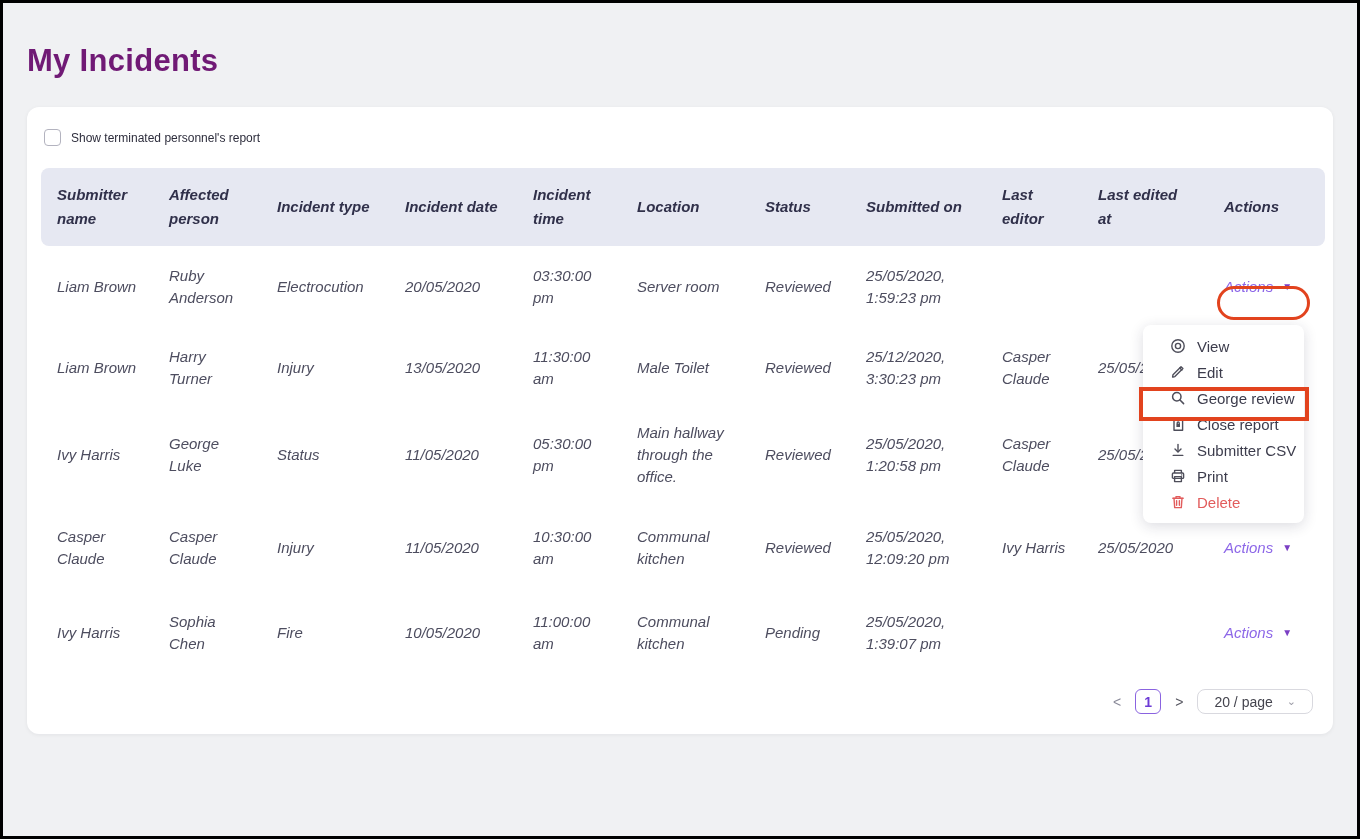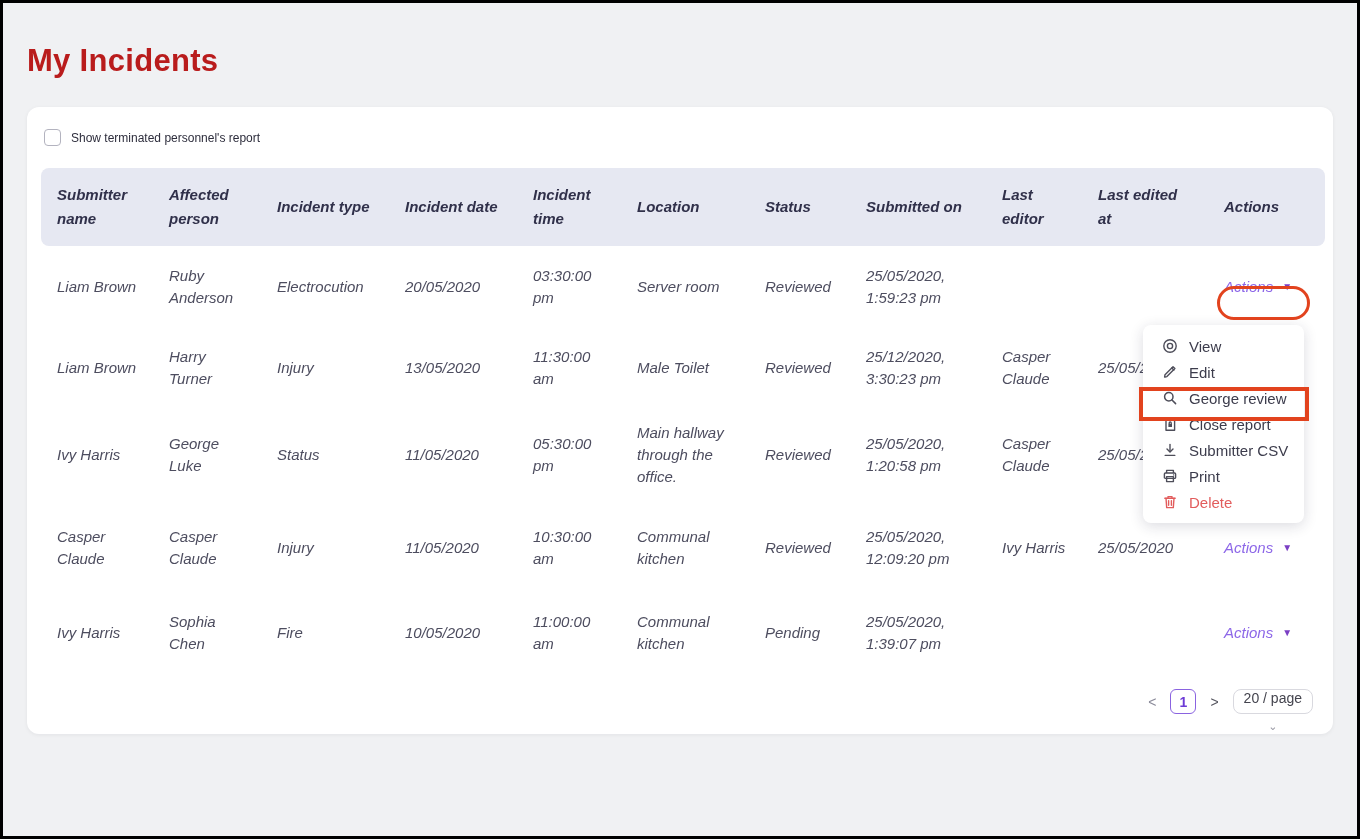--- a/index.html
+++ b/index.html
@@ -13,21 +13,21 @@
     background: #f0f1f3;
     border: 3px solid #000;
     overflow: hidden;
     padding: 0 24px;
   }
 
   .page-title {
     margin: 40px 0 28px 0;
     font-size: 31px;
     font-weight: 700;
-    color: #b91c1c;
+    color: #701a75;
     letter-spacing: 0.3px;
   }
 
   .card {
     background: #ffffff;
     border-radius: 12px;
     box-shadow: 0 1px 4px rgba(20,20,40,0.06);
     padding: 22px 14px 16px 14px;
     width: 100%;
   }
@@ -123,36 +123,35 @@
     display: flex; align-items: center; justify-content: center;
     cursor: pointer;
     background: #fff;
   }
   .page-size {
     height: 25px;
     border: 1px solid #d9d9df;
     border-radius: 8px;
     background: #fff;
     display: flex; align-items: center; gap: 14px;
-    padding: 0 10px;
+    padding: 0 16px;
     color: #44444e;
     cursor: pointer;
-    flex-direction: column;
   }
   .page-size .chev { color: #9a9aa5; font-size: 11px; }
 
   
   .dropdown {
     position: absolute;
     left: 1140px; top: 322px;
     width: 161px;
     background: #fff;
     border-radius: 8px;
     box-shadow: 0 3px 14px rgba(30,30,60,0.16);
-    padding: 8px 4px;
+    padding: 8px 12px;
     z-index: 20;
   }
   .menu-item {
     display: flex;
     align-items: center;
     gap: 11px;
     padding: 4.5px 15px;
     font-size: 15px;
     color: #3c3c4c;
     cursor: pointer;

